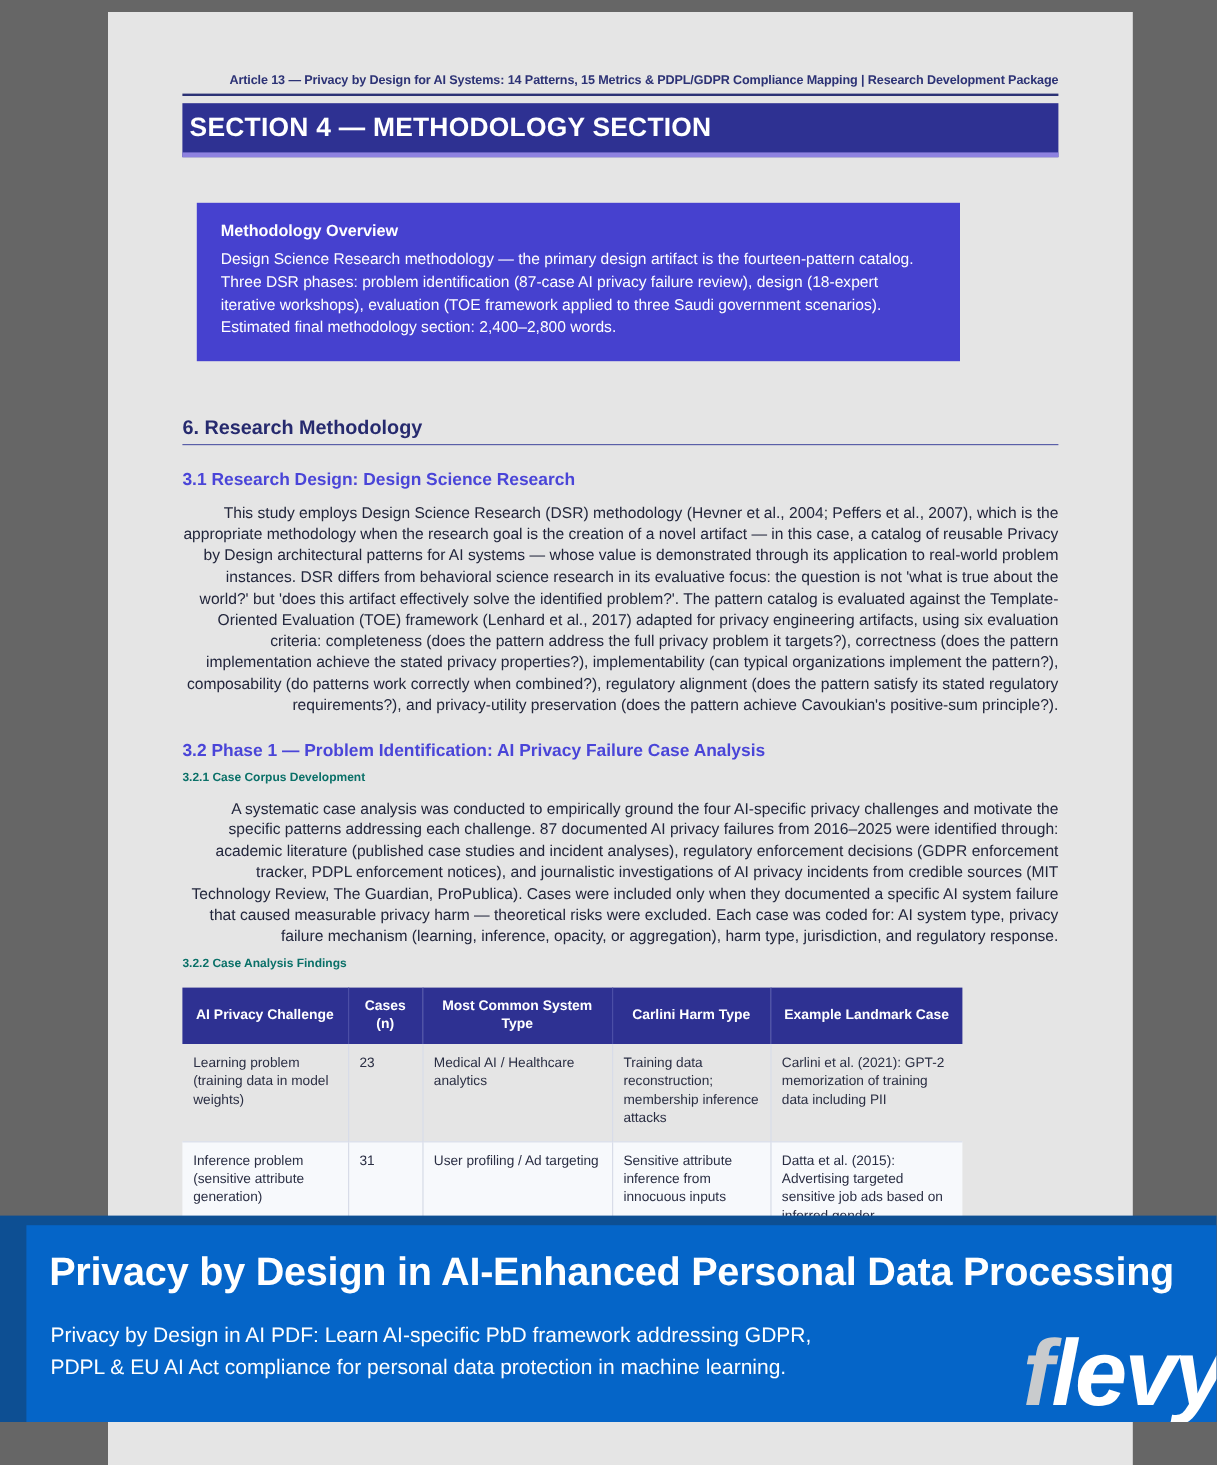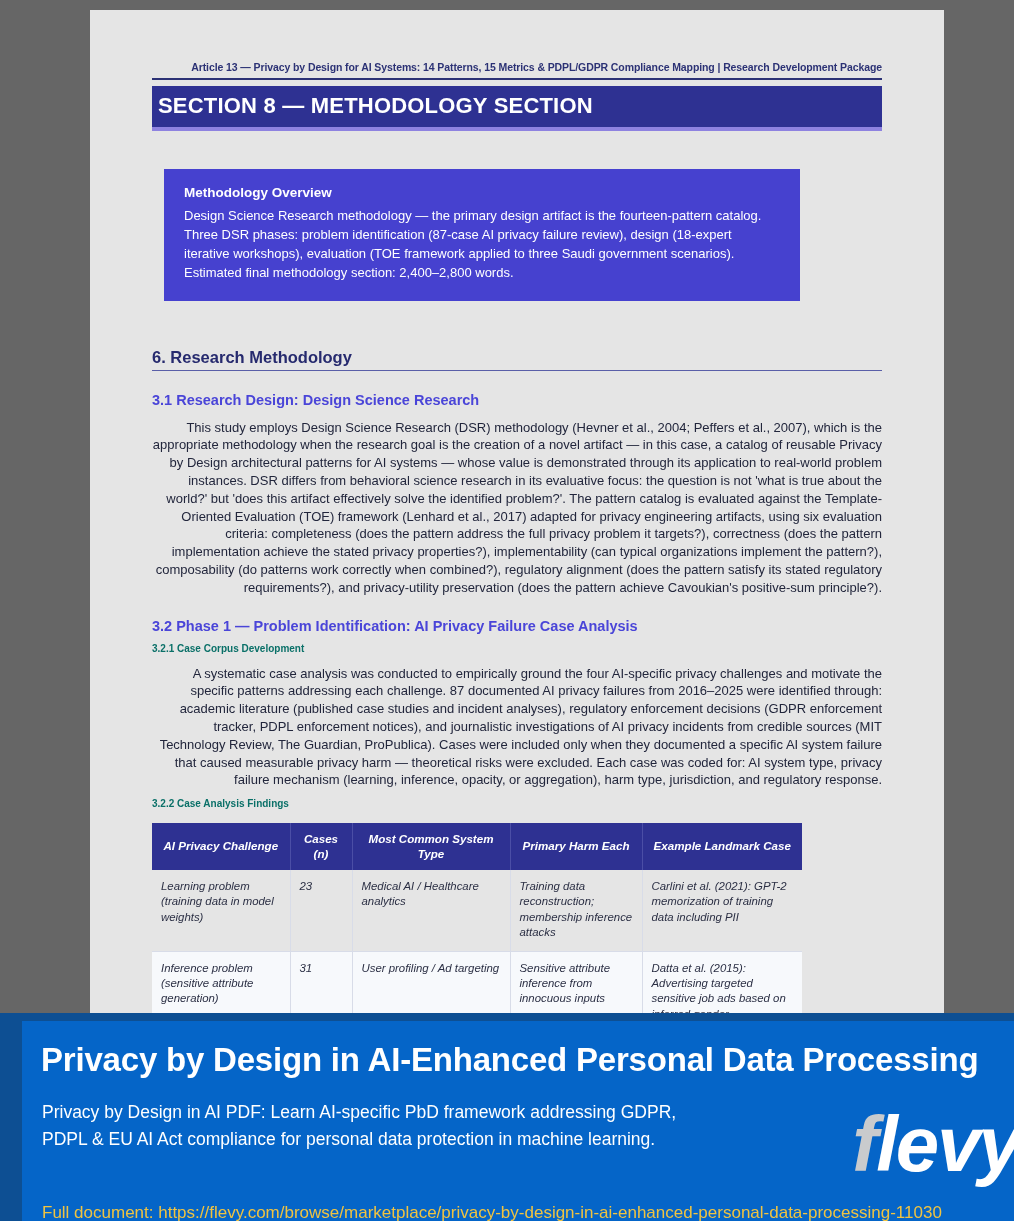--- a/index.html
+++ b/index.html
@@ -98,21 +98,20 @@
     line-height: 1.37;
     color: #22263c;
     text-align: right;
   }
   
   table.findings {
     margin-top: 14px;
     border-collapse: collapse;
     width: 650px;
     table-layout: fixed;
-    font-style: italic;
   }
   table.findings th {
     background: #2e3192;
     color: #ffffff;
     font-size: 11.6px;
     font-weight: bold;
     text-align: center;
     padding: 9px 8px;
     line-height: 1.25;
     border-right: 1px solid #4b4ea6;
@@ -133,21 +132,21 @@
   col.c1 { width: 62px; }
   col.c2 { width: 158px; }
   col.c3 { width: 132px; }
   col.c4 { width: 160px; }
   
   #banner {
     position: absolute;
     left: 0;
     top: 1013px;
     width: 1014px;
-    height: 209px;
+    height: 172px;
     background: #0d4f93;
     overflow: hidden;
   }
   #banner-inner {
     position: absolute;
     left: 22px;
     top: 8px;
     right: 0;
     bottom: 0;
     background: #0565c8;
@@ -198,21 +197,21 @@
 <body>
 
 <div id="screen">
 
   <div id="page">
     <div class="page-inner">
 
       <div class="doc-header">Article 13 — Privacy by Design for AI Systems: 14 Patterns, 15 Metrics &amp; PDPL/GDPR Compliance Mapping | Research Development Package</div>
       <div class="header-rule"></div>
 
-      <div class="section-bar">SECTION 8 — METHODOLOGY SECTION</div>
+      <div class="section-bar">SECTION 4 — METHODOLOGY SECTION</div>
 
       <div class="callout">
         <div class="callout-title">Methodology Overview</div>
         <div class="callout-body">Design Science Research methodology — the primary design artifact is the fourteen-pattern catalog. Three DSR phases: problem identification (87-case AI privacy failure review), design (18-expert iterative workshops), evaluation (TOE framework applied to three Saudi government scenarios). Estimated final methodology section: 2,400–2,800 words.</div>
       </div>
 
       <h2 class="h-major">6. Research Methodology</h2>
 
       <h3 class="h-sub">3.1  Research Design: Design Science Research</h3>
       <p class="body-text">This study employs Design Science Research (DSR) methodology (Hevner et al., 2004; Peffers et al., 2007), which is the appropriate methodology when the research goal is the creation of a novel artifact — in this case, a catalog of reusable Privacy by Design architectural patterns for AI systems — whose value is demonstrated through its application to real-world problem instances. DSR differs from behavioral science research in its evaluative focus: the question is not 'what is true about the world?' but 'does this artifact effectively solve the identified problem?'. The pattern catalog is evaluated against the Template-Oriented Evaluation (TOE) framework (Lenhard et al., 2017) adapted for privacy engineering artifacts, using six evaluation criteria: completeness (does the pattern address the full privacy problem it targets?), correctness (does the pattern implementation achieve the stated privacy properties?), implementability (can typical organizations implement the pattern?), composability (do patterns work correctly when combined?), regulatory alignment (does the pattern satisfy its stated regulatory requirements?), and privacy-utility preservation (does the pattern achieve Cavoukian's positive-sum principle?).</p>
@@ -230,21 +229,21 @@
             <col class="c1">
             <col class="c2">
             <col class="c3">
             <col class="c4">
         </colgroup>
         <thead>
           <tr>
             <th>AI Privacy Challenge</th>
             <th>Cases (n)</th>
             <th>Most Common System Type</th>
-            <th>Primary Harm Each</th>
+            <th>Carlini Harm Type</th>
             <th>Example Landmark Case</th>
           </tr>
         </thead>
         <tbody>
           <tr>
             <td>Learning problem (training data in model weights)</td>
             <td>23</td>
             <td>Medical AI / Healthcare analytics</td>
             <td>Training data reconstruction; membership inference attacks</td>
             <td>Carlini et al. (2021): GPT-2 memorization of training data including PII</td>

